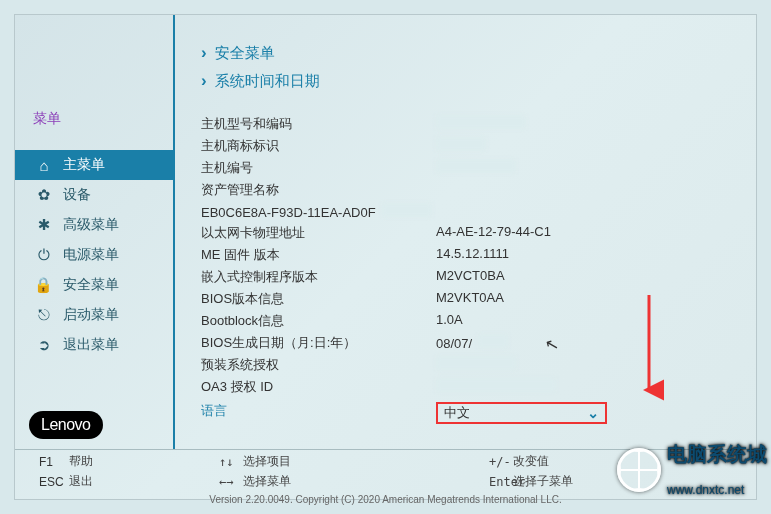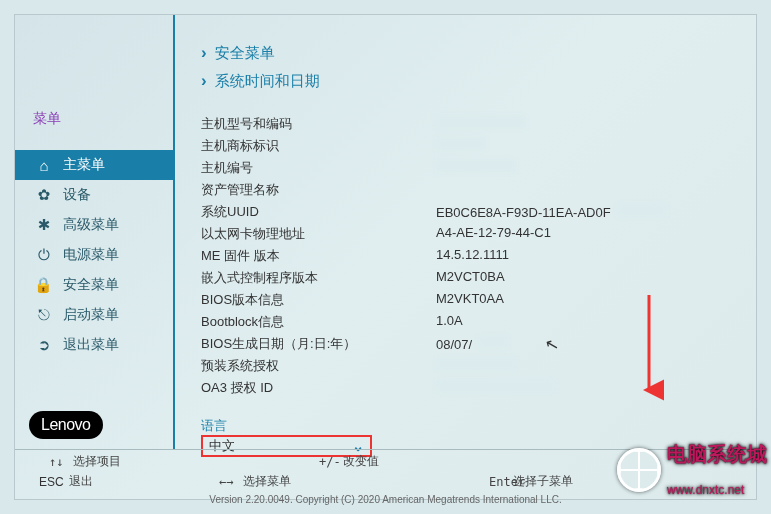--- a/index.html
+++ b/index.html
@@ -176,21 +176,21 @@
     text-align: center;
     font-size: 10px;
     color: #666;
     margin-top: 4px;
   }
   
   .watermark {
     position: absolute;
     right: 4px;
     bottom: 18px;
-    color: #be185d;
+    color: #0c4a6e;
     font-weight: bold;
     text-shadow: 0 0 4px #000, 0 0 2px #000;
     font-size: 20px;
     display: flex;
     align-items: center;
     gap: 6px;
   }
   .watermark .wm-badge {
     width: 44px; height: 44px;
     border: 3px solid #fff;
@@ -273,21 +273,20 @@
           </div>
           <div class="info-row">
             <div class="info-label">主机编号</div>
             <div class="info-value"><span class="blur-box" style="width: 80px;"></span></div>
           </div>
           <div class="info-row">
             <div class="info-label">资产管理名称</div>
             <div class="info-value"></div>
           </div>
           <div class="info-row">
-            <div class="info-label">系统UUID</div>
             <div class="info-value"><span>EB0C6E8A-F93D-11EA-AD0F</span><span class="blur-box" style="width: 50px; margin-left: 6px;"></span></div>
           </div>
           <div class="info-row">
             <div class="info-label">以太网卡物理地址</div>
             <div class="info-value"><span>A4-AE-12-79-44-C1</span></div>
           </div>
           <div class="info-row">
             <div class="info-label">ME 固件 版本</div>
             <div class="info-value"><span>14.5.12.1111</span></div>
           </div>
@@ -310,21 +309,21 @@
           <div class="info-row">
             <div class="info-label">预装系统授权</div>
             <div class="info-value"><span class="blur-box" style="width: 80px;"></span></div>
           </div>
           <div class="info-row">
             <div class="info-label">OA3 授权 ID</div>
             <div class="info-value"><span class="blur-box" style="width: 120px;"></span></div>
           </div>
         </div>
 
-      <div class="info-row" style="margin-top:16px;flex-direction:column;">
+      <div class="info-row" style="margin-top:2px;">
         <div class="info-label lang-label">语言</div>
         <div class="lang-select">
           <span>中文</span>
           <span class="caret">⌄</span>
         </div>
       </div>
 
       <svg class="arrow" width="30" height="120">
         <defs>
           <marker id="ah" markerWidth="10" markerHeight="10" refX="5" refY="8" orient="auto">
@@ -333,20 +332,24 @@
         </defs>
         <line x1="15" y1="5" x2="15" y2="100" stroke="#e33" stroke-width="3" marker-end="url(#ah)"></line>
       </svg>
 
       <span class="cursor-ptr">↖</span>
     </div>
   </div>
 
   <div class="footer">
     <div class="footer-row">
+      <div class="footer-col">
+        <span class="fkey">F1</span>
+        <span>帮助</span>
+      </div>
       <div class="footer-col" style="margin-left:10px;">
         <span class="farrow">↑↓</span>
         <span>选择项目</span>
       </div>
       <div class="footer-col" style="margin-left:100px;">
         <span class="farrow">+/-</span>
         <span>改变值</span>
       </div>
     </div>
     <div class="footer-row">

